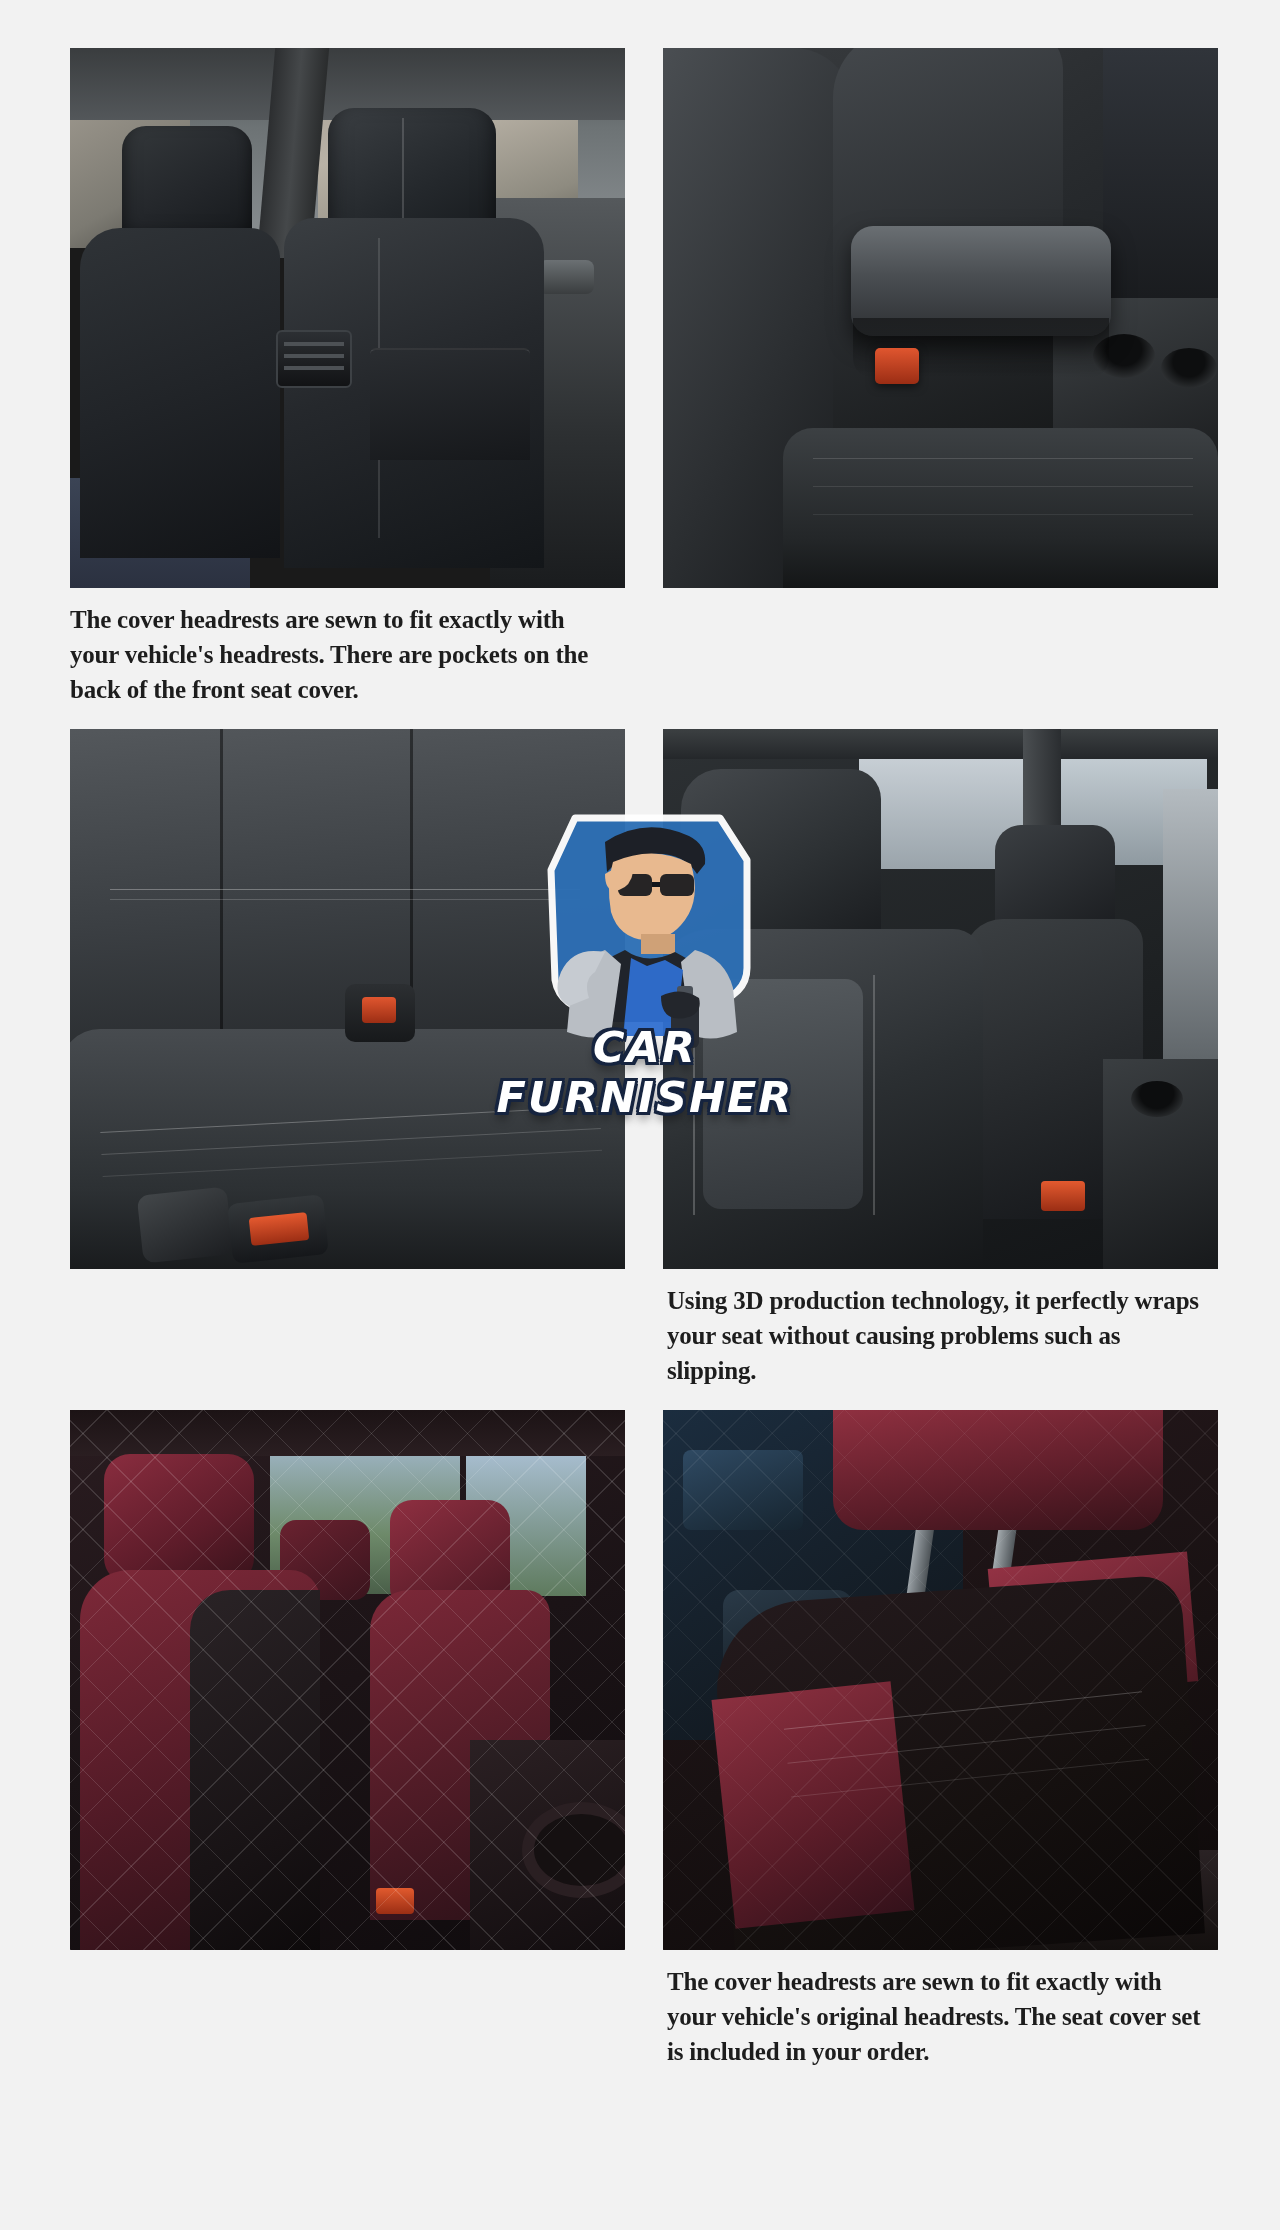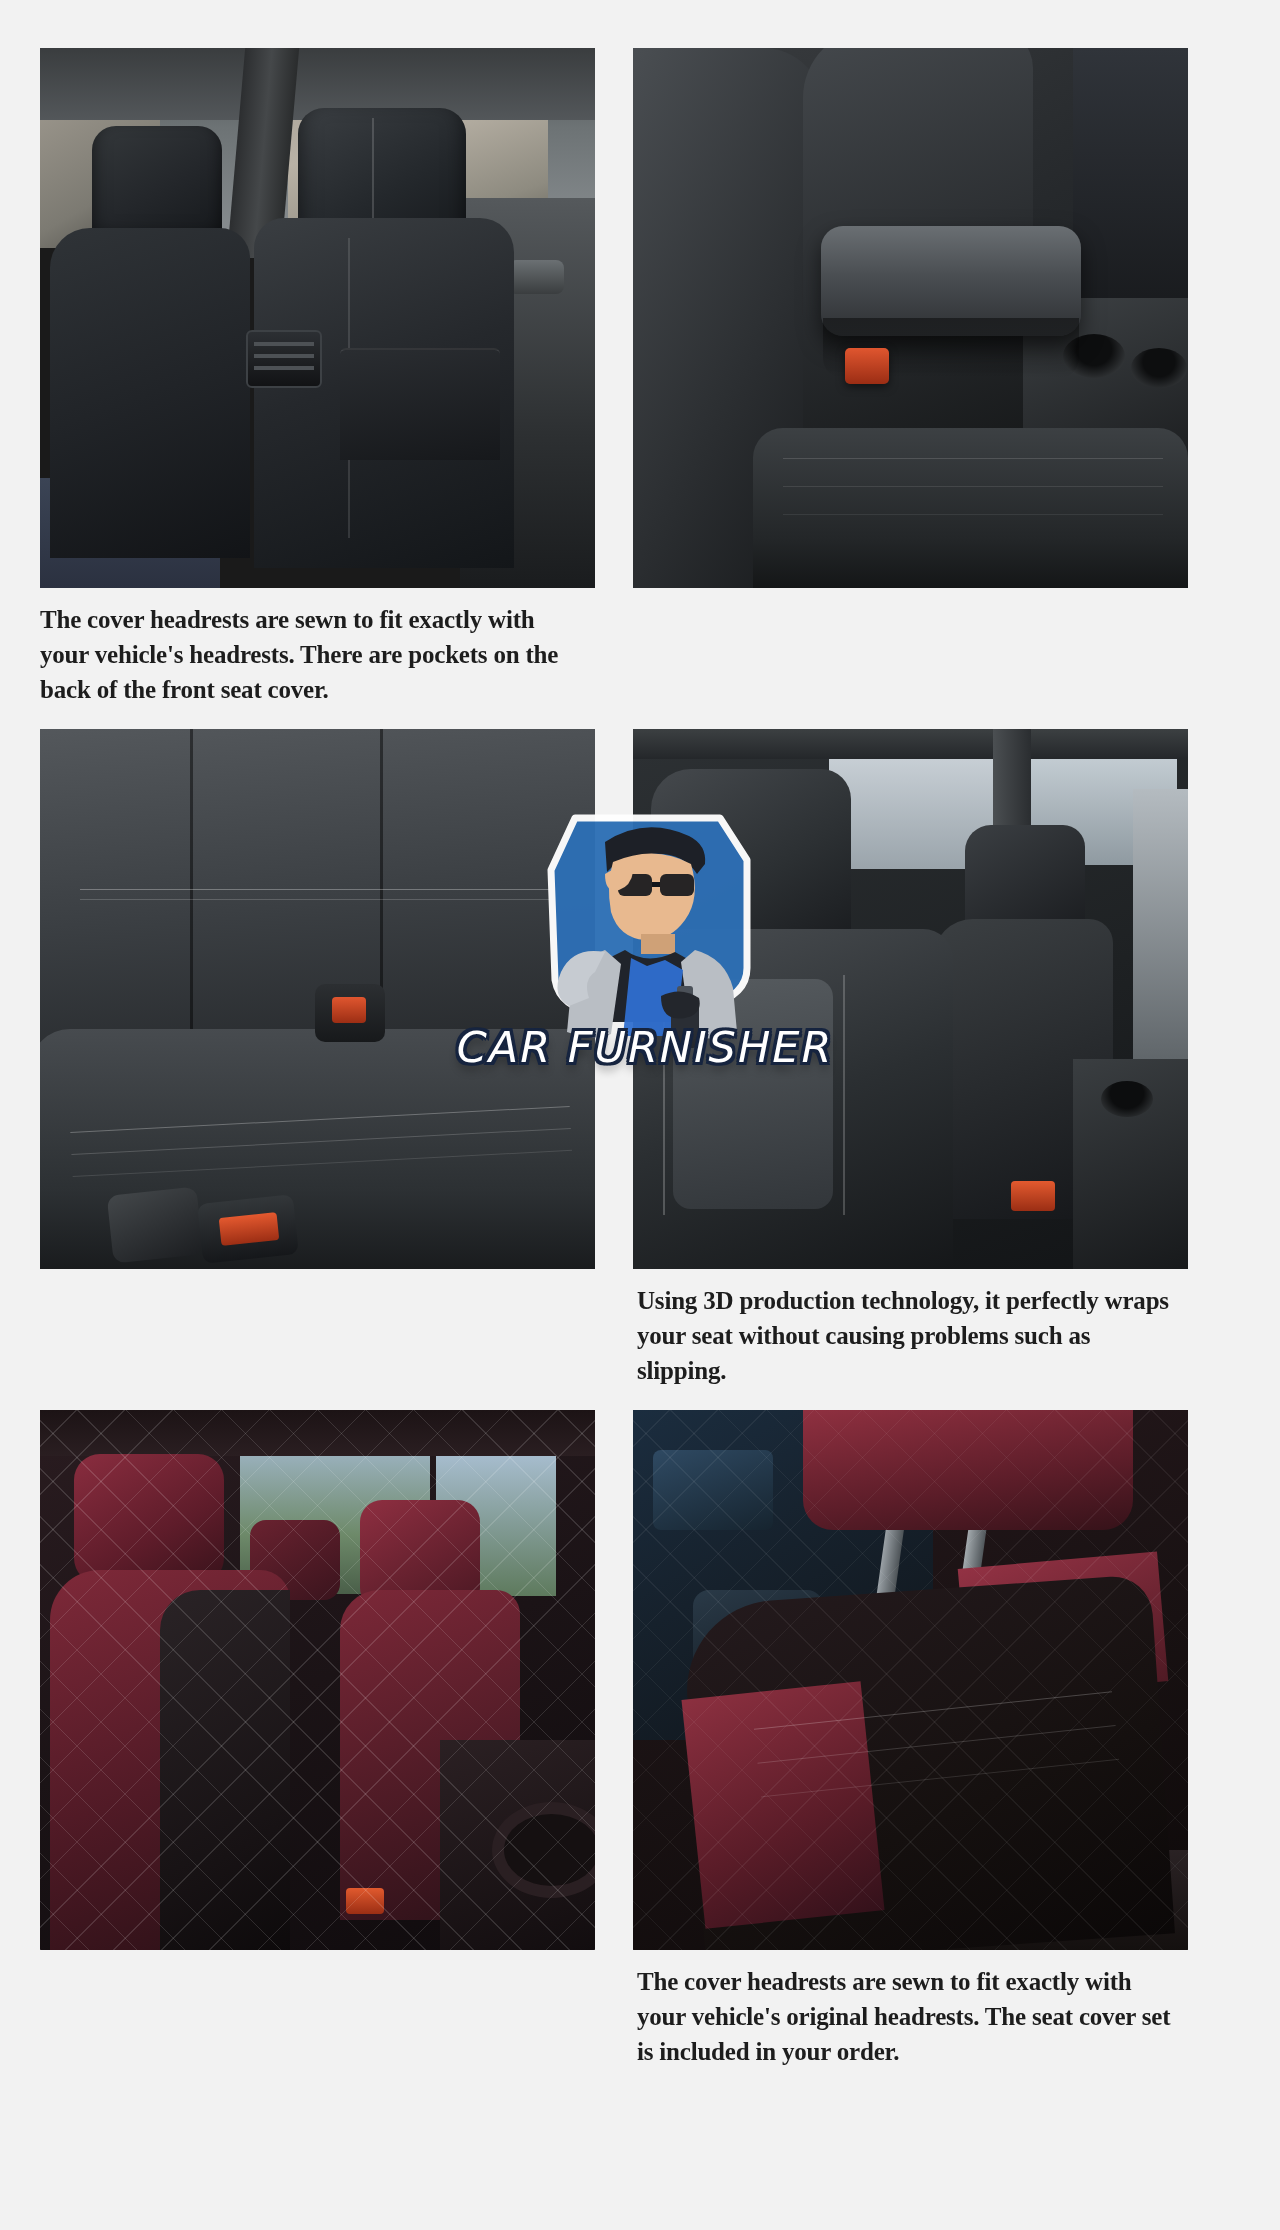--- a/index.html
+++ b/index.html
@@ -12,21 +12,21 @@
     height: 2230px;
     font-family: "Liberation Sans", sans-serif;
     overflow: hidden;
   }
   .page {
     position: relative;
     width: 1280px;
     height: 1775px;
     background: #f2f2f2;
     box-sizing: border-box;
-    padding: 48px 60px 0 40px;
+    padding: 48px 60px 0 70px;
   }
   .grid {
     display: grid;
     grid-template-columns: 555px 555px;
     column-gap: 38px;
     row-gap: 0px;
   }
   .cell {
     position: relative;
   }
@@ -434,21 +434,21 @@
     top: 800px;
     width: 380px;
     height: 330px;
     pointer-events: none;
   }
   .wm-text {
     position: absolute;
     left: 0; top: 222px; width: 380px;
     text-align: center;
     font-family: "DejaVu Sans", sans-serif;
-    font-weight: normal;
+    font-weight: bold;
     font-style: italic;
     font-size: 43px;
     letter-spacing: 2px;
     color: #ffffff;
     text-shadow:
       -3px -3px 0 #16243f, 3px -3px 0 #16243f, -3px 3px 0 #16243f, 3px 3px 0 #16243f,
       0 -3px 0 #16243f, 0 3px 0 #16243f, -3px 0 0 #16243f, 3px 0 0 #16243f,
       0 7px 10px rgba(0,0,0,.45);
   }
 </style>

